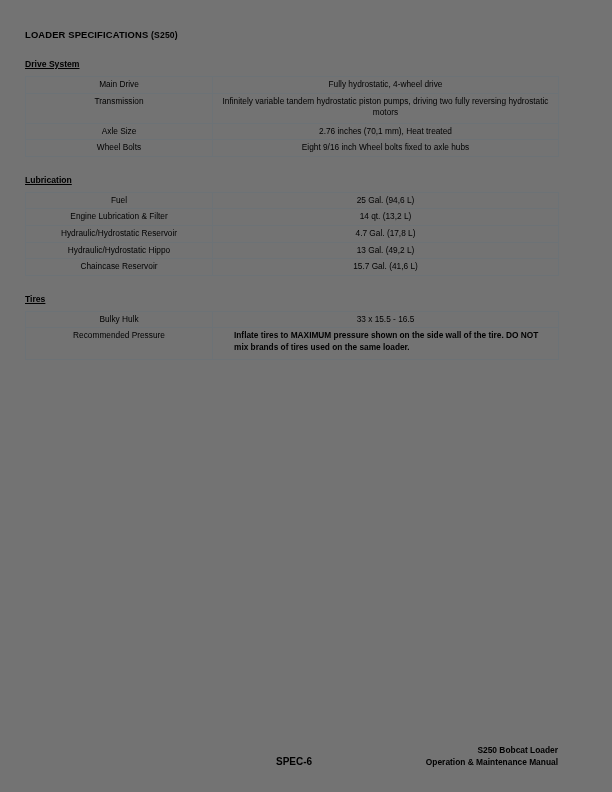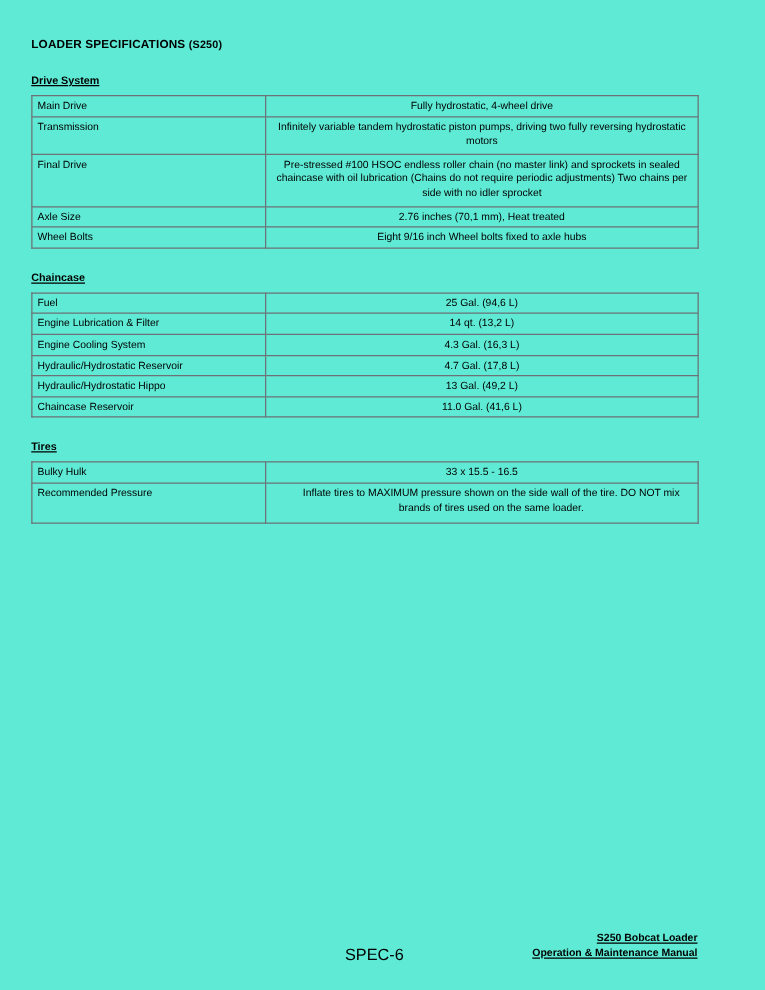--- a/index.html
+++ b/index.html
@@ -4,21 +4,21 @@
 <style>
   html, body {
     margin: 0;
     padding: 0;
     background: #ffffff;
   }
   .page {
     position: relative;
     width: 612px;
     height: 792px;
-    background: #5eead4;
+    background: #737373;
     font-family: "Liberation Sans", sans-serif;
     color: #000000;
     overflow: hidden;
   }
   .content {
     position: absolute;
     left: 25px;
     top: 29px;
     width: 534px;
   }
@@ -48,61 +48,63 @@
     width: 534px;
     table-layout: fixed;
     border: 1px solid #555b5e;
   }
   table.spec-table td {
     border: 1px solid #6c7276;
     font-size: 8.3px;
     line-height: 11.6px;
     padding: 2px 4px 2px 4px;
     vertical-align: top;
+    text-align: center;
   }
   td.label-cell {
     width: 178px;
     text-align: left;
   }
   td.value-cell {
     text-align: center;
   }
   td.value-cell.left {
-    text-align: center;
+    text-align: left;
     padding-left: 21px;
     padding-right: 6px;
+    font-weight: bold;
   }
   td.tall-2 { height: 25px; }
   td.tall-3 { height: 37px; }
   td.tall-note { height: 27px; }
 
   .footer {
     position: absolute;
     left: 0;
     top: 742px;
     width: 612px;
     height: 30px;
   }
   .footer-page {
     position: absolute;
     left: 276px;
     top: 14px;
-    font-size: 13px;
-    font-weight: normal;
+    font-size: 10px;
+    font-weight: bold;
   }
   .footer-right {
     position: absolute;
     right: 54px;
     top: 2px;
     text-align: right;
     font-size: 8.4px;
     font-weight: bold;
     line-height: 12px;
   }
-  .footer-right div { white-space: nowrap; text-decoration: underline; }
+  .footer-right div { white-space: nowrap; }
 </style>
 </head>
 <body>
 
 <div class="page">
 
   <div class="content">
 
     <div class="doc-title">
       <span>LOADER SPECIFICATIONS</span>
@@ -117,63 +119,55 @@
       <tbody>
         <tr>
           <td class="label-cell">Main Drive</td>
           <td class="value-cell">Fully hydrostatic, 4-wheel drive</td>
         </tr>
         <tr>
           <td class="label-cell tall-2">Transmission</td>
           <td class="value-cell tall-2">Infinitely variable tandem hydrostatic piston pumps, driving two fully reversing hydrostatic motors</td>
         </tr>
         <tr>
-          <td class="label-cell tall-3">Final Drive</td>
-          <td class="value-cell tall-3">Pre-stressed #100 HSOC endless roller chain (no master link) and sprockets in sealed chaincase with oil lubrication (Chains do not require periodic adjustments) Two chains per side with no idler sprocket</td>
-        </tr>
-        <tr>
           <td class="label-cell">Axle Size</td>
           <td class="value-cell">2.76 inches (70,1 mm), Heat treated</td>
         </tr>
         <tr>
           <td class="label-cell">Wheel Bolts</td>
           <td class="value-cell">Eight 9/16 inch Wheel bolts fixed to axle hubs</td>
         </tr>
       </tbody>
     </table>
 
     <div class="spacer-table-to-heading"></div>
 
-    <div class="section-heading">Chaincase</div>
+    <div class="section-heading">Lubrication</div>
     <div class="spacer-heading-to-table"></div>
     <table class="spec-table">
       <tbody>
         <tr>
           <td class="label-cell">Fuel</td>
           <td class="value-cell">25 Gal. (94,6 L)</td>
         </tr>
         <tr>
           <td class="label-cell">Engine Lubrication &amp; Filter</td>
           <td class="value-cell">14 qt. (13,2 L)</td>
         </tr>
         <tr>
-          <td class="label-cell">Engine Cooling System</td>
-          <td class="value-cell">4.3 Gal. (16,3 L)</td>
-        </tr>
-        <tr>
           <td class="label-cell">Hydraulic/Hydrostatic Reservoir</td>
           <td class="value-cell">4.7 Gal. (17,8 L)</td>
         </tr>
         <tr>
           <td class="label-cell">Hydraulic/Hydrostatic Hippo</td>
           <td class="value-cell">13 Gal. (49,2 L)</td>
         </tr>
         <tr>
           <td class="label-cell">Chaincase Reservoir</td>
-          <td class="value-cell">11.0 Gal. (41,6 L)</td>
+          <td class="value-cell">15.7 Gal. (41,6 L)</td>
         </tr>
       </tbody>
     </table>
 
     <div class="spacer-table-to-heading"></div>
 
     <div class="section-heading">Tires</div>
     <div class="spacer-heading-to-table"></div>
     <table class="spec-table">
       <tbody>

